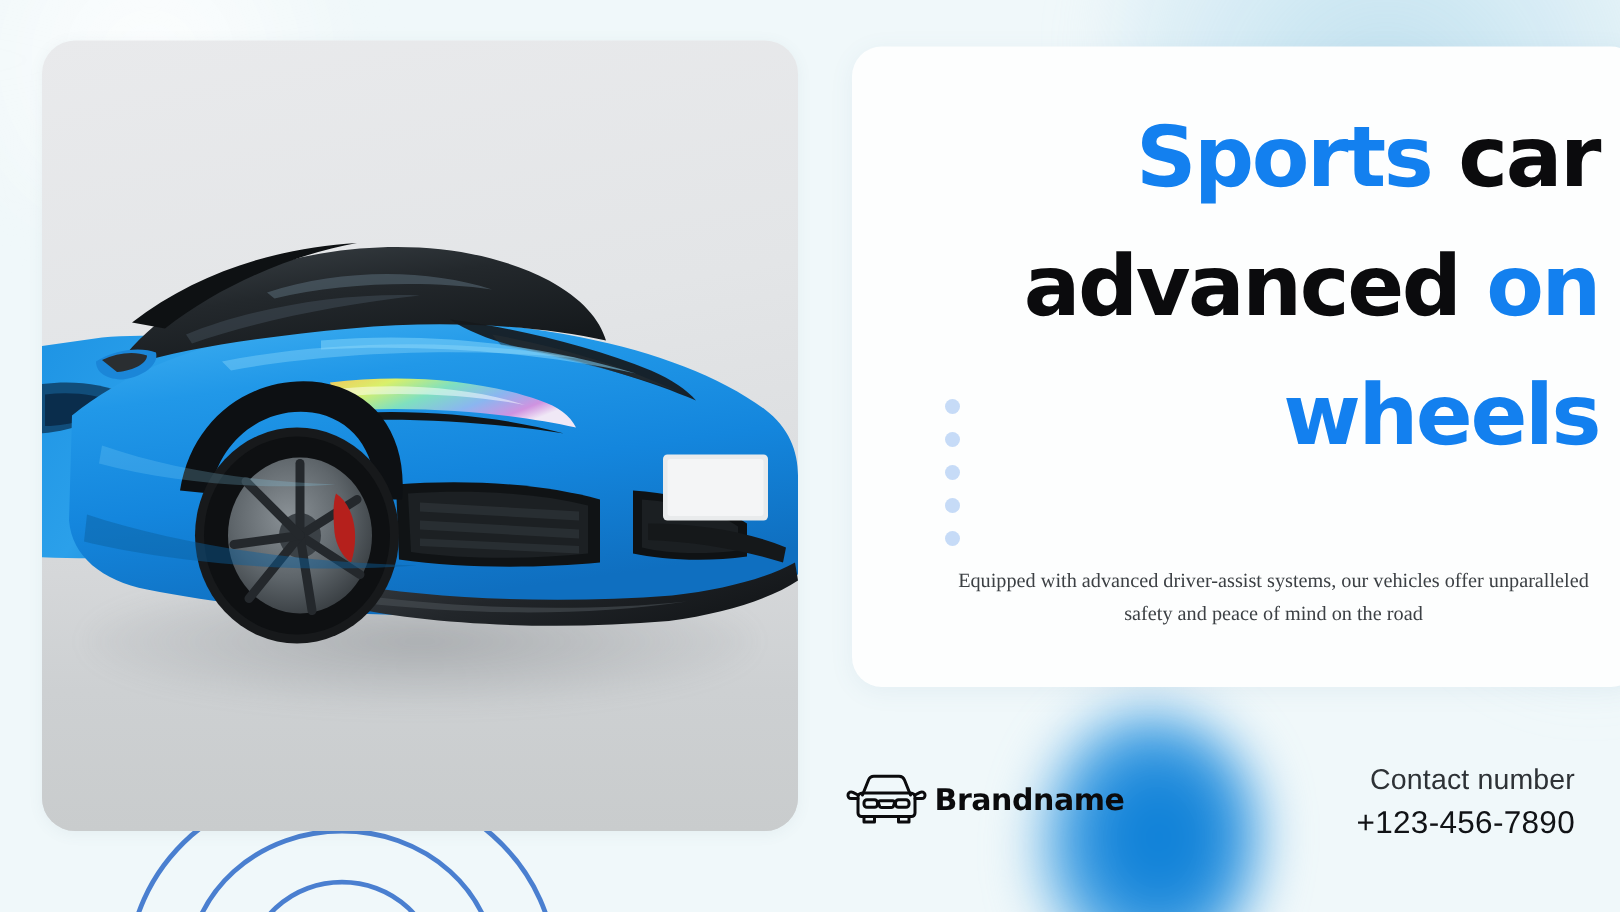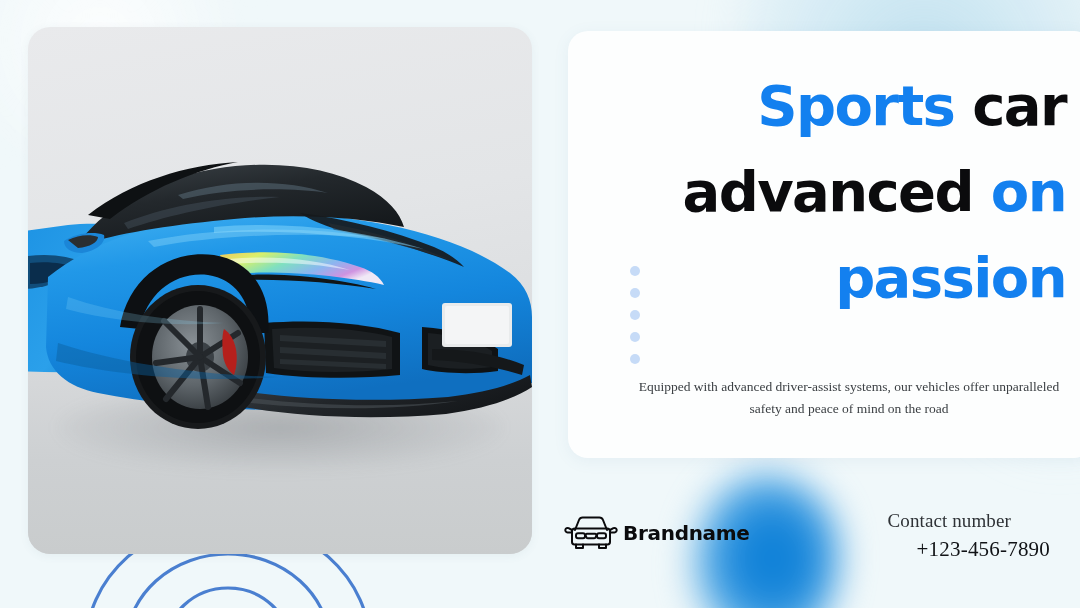--- a/index.html
+++ b/index.html
@@ -191,21 +191,22 @@
     color: #0b0b0d;
     letter-spacing: -0.3px;
     font-family: "DejaVu Sans", sans-serif;
   }
 
   
   .contact {
     position: absolute;
     right: 30px;
     top: 507px;
-    font-family: Liberation Serif, serif;
+    text-align: right;
+    font-family: Liberation Sans, sans-serif;
   }
   .contact-label {
     font-size: 19px;
     color: #2e3236;
     line-height: 27px;
     letter-spacing: 0.1px;
   }
   .contact-number {
     font-size: 21px;
     color: #111316;
@@ -371,21 +372,21 @@
       <path d="M404 322 C440 322 472 328 496 338 L494 348 C468 340 436 334 404 333 Z" fill="#15181a"></path>
     </svg>
   </div>
 </div>
 
 <div class="text-card">
 
   <div class="headline">
     <span class="hl-line"><span class="accent">Sports</span><span> car</span></span>
     <span class="hl-line"><span>advanced </span><span class="accent">on</span></span>
-    <span class="hl-line"><span class="accent">passion</span></span>
+    <span class="hl-line"><span class="accent">wheels</span></span>
   </div>
 
   <div class="dots-column">
     <i></i>
     <i></i>
     <i></i>
     <i></i>
     <i></i>
   </div>
 

